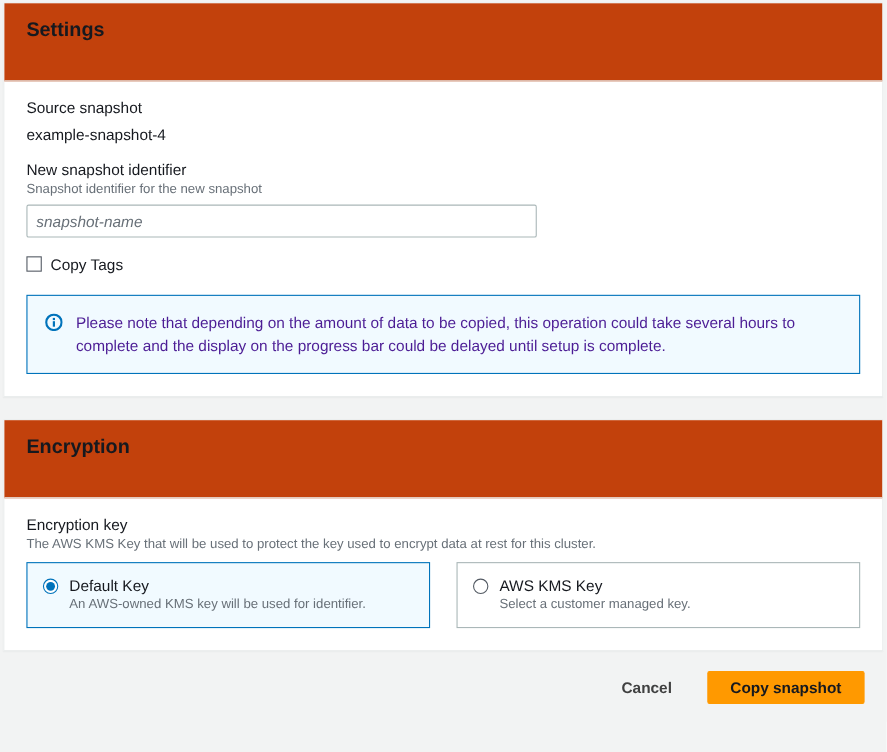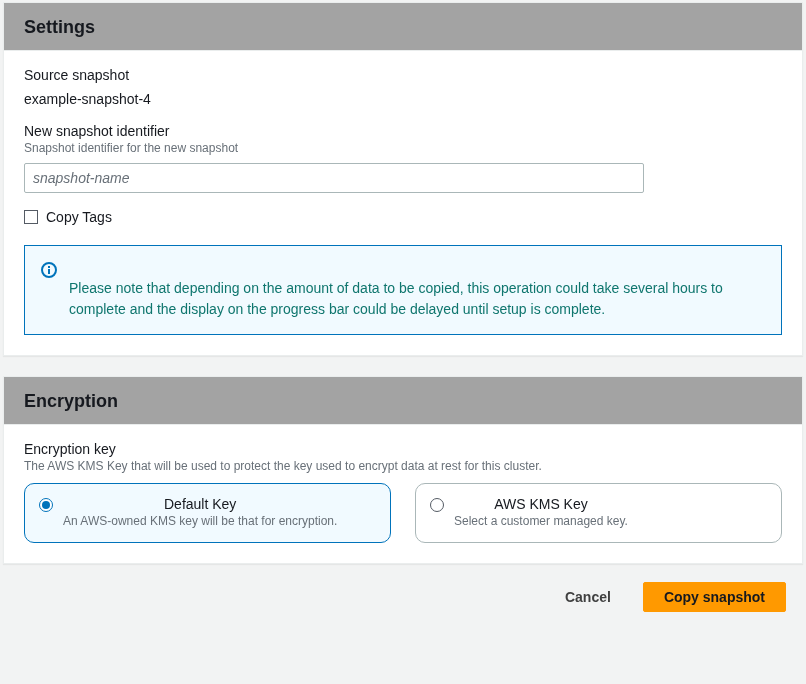--- a/index.html
+++ b/index.html
@@ -13,23 +13,23 @@
   }
   .page { padding: 0 0 16px 0; }
   .panel {
     background: #fff;
     border: 1px solid #eaeded;
     box-shadow: 0 1px 1px rgba(0,0,0,0.05);
     margin: 2px 3px 0 3px;
   }
   .panel + .panel { margin-top: 20px; }
   .panel-header {
-    padding: 14px 20px 12px 20px;
+    padding: 14px 20px 35px 20px;
     border-bottom: 1px solid #eaeded;
-    background: #a3a3a3;
+    background: #c2410c;
   }
   .panel-header h2 {
     margin: 0;
     font-size: 18px;
     font-weight: 700;
     color: #16191f;
   }
   .panel-body { padding: 16px 20px 20px 20px; }
   .field { margin-bottom: 16px; }
   .field-label {
@@ -37,21 +37,21 @@
     color: #16191f;
     margin-bottom: 2px;
   }
   .field-desc {
     font-size: 12px;
     color: #687078;
     margin-bottom: 4px;
   }
   .field-value { font-size: 14px; color: #16191f; }
   .text-input {
-    width: 620px;
+    width: 464px;
     padding: 6px 8px;
     border: 1px solid #aab7b8;
     border-radius: 2px;
     font-size: 14px;
     font-style: italic;
     color: #555;
     background: #fff;
     margin-top: 4px;
   }
   .text-input::placeholder { color: #687078; font-style: italic; }
@@ -70,32 +70,31 @@
     cursor: pointer;
   }
   .info-box {
     display: flex;
     gap: 12px;
     background: #f1faff;
     border: 1px solid #0073bb;
     padding: 14px 16px;
   }
   .info-icon-wrap { flex: 0 0 auto; padding-top: 2px; }
-  .info-text { font-size: 14px; color: #0f766e; line-height: 1.5; margin-top: 18px; }
+  .info-text { font-size: 14px; color: #4c1d95; line-height: 1.5; }
   .radio-row { display: flex; gap: 24px; }
   .radio-card {
     flex: 1;
     border: 1px solid #aab7b8;
-    border-radius: 10px;
+    border-radius: 0;
     padding: 12px 14px 14px 14px;
     display: flex;
     gap: 10px;
     cursor: pointer;
     background: #fff;
-    text-align: center;
   }
   .radio-card.selected {
     border-color: #0073bb;
     background: #f1faff;
   }
   .radio-dot {
     width: 14px; height: 14px;
     border: 1px solid #545b64;
     border-radius: 50%;
     flex: 0 0 auto;
@@ -188,21 +187,21 @@
       <div class="field" style="margin-bottom:10px">
         <div class="field-label">Encryption key</div>
         <div class="field-desc">The AWS KMS Key that will be used to protect the key used to encrypt data at rest for this cluster.</div>
       </div>
 
       <div class="radio-row">
         <div class="radio-card selected">
           <span class="radio-dot"></span>
           <div>
             <div class="radio-title">Default Key</div>
-            <div class="radio-desc">An AWS-owned KMS key will be that for encryption.</div>
+            <div class="radio-desc">An AWS-owned KMS key will be used for identifier.</div>
           </div>
         </div>
         <div class="radio-card">
           <span class="radio-dot"></span>
           <div>
             <div class="radio-title">AWS KMS Key</div>
             <div class="radio-desc">Select a customer managed key.</div>
           </div>
         </div>
       </div>

